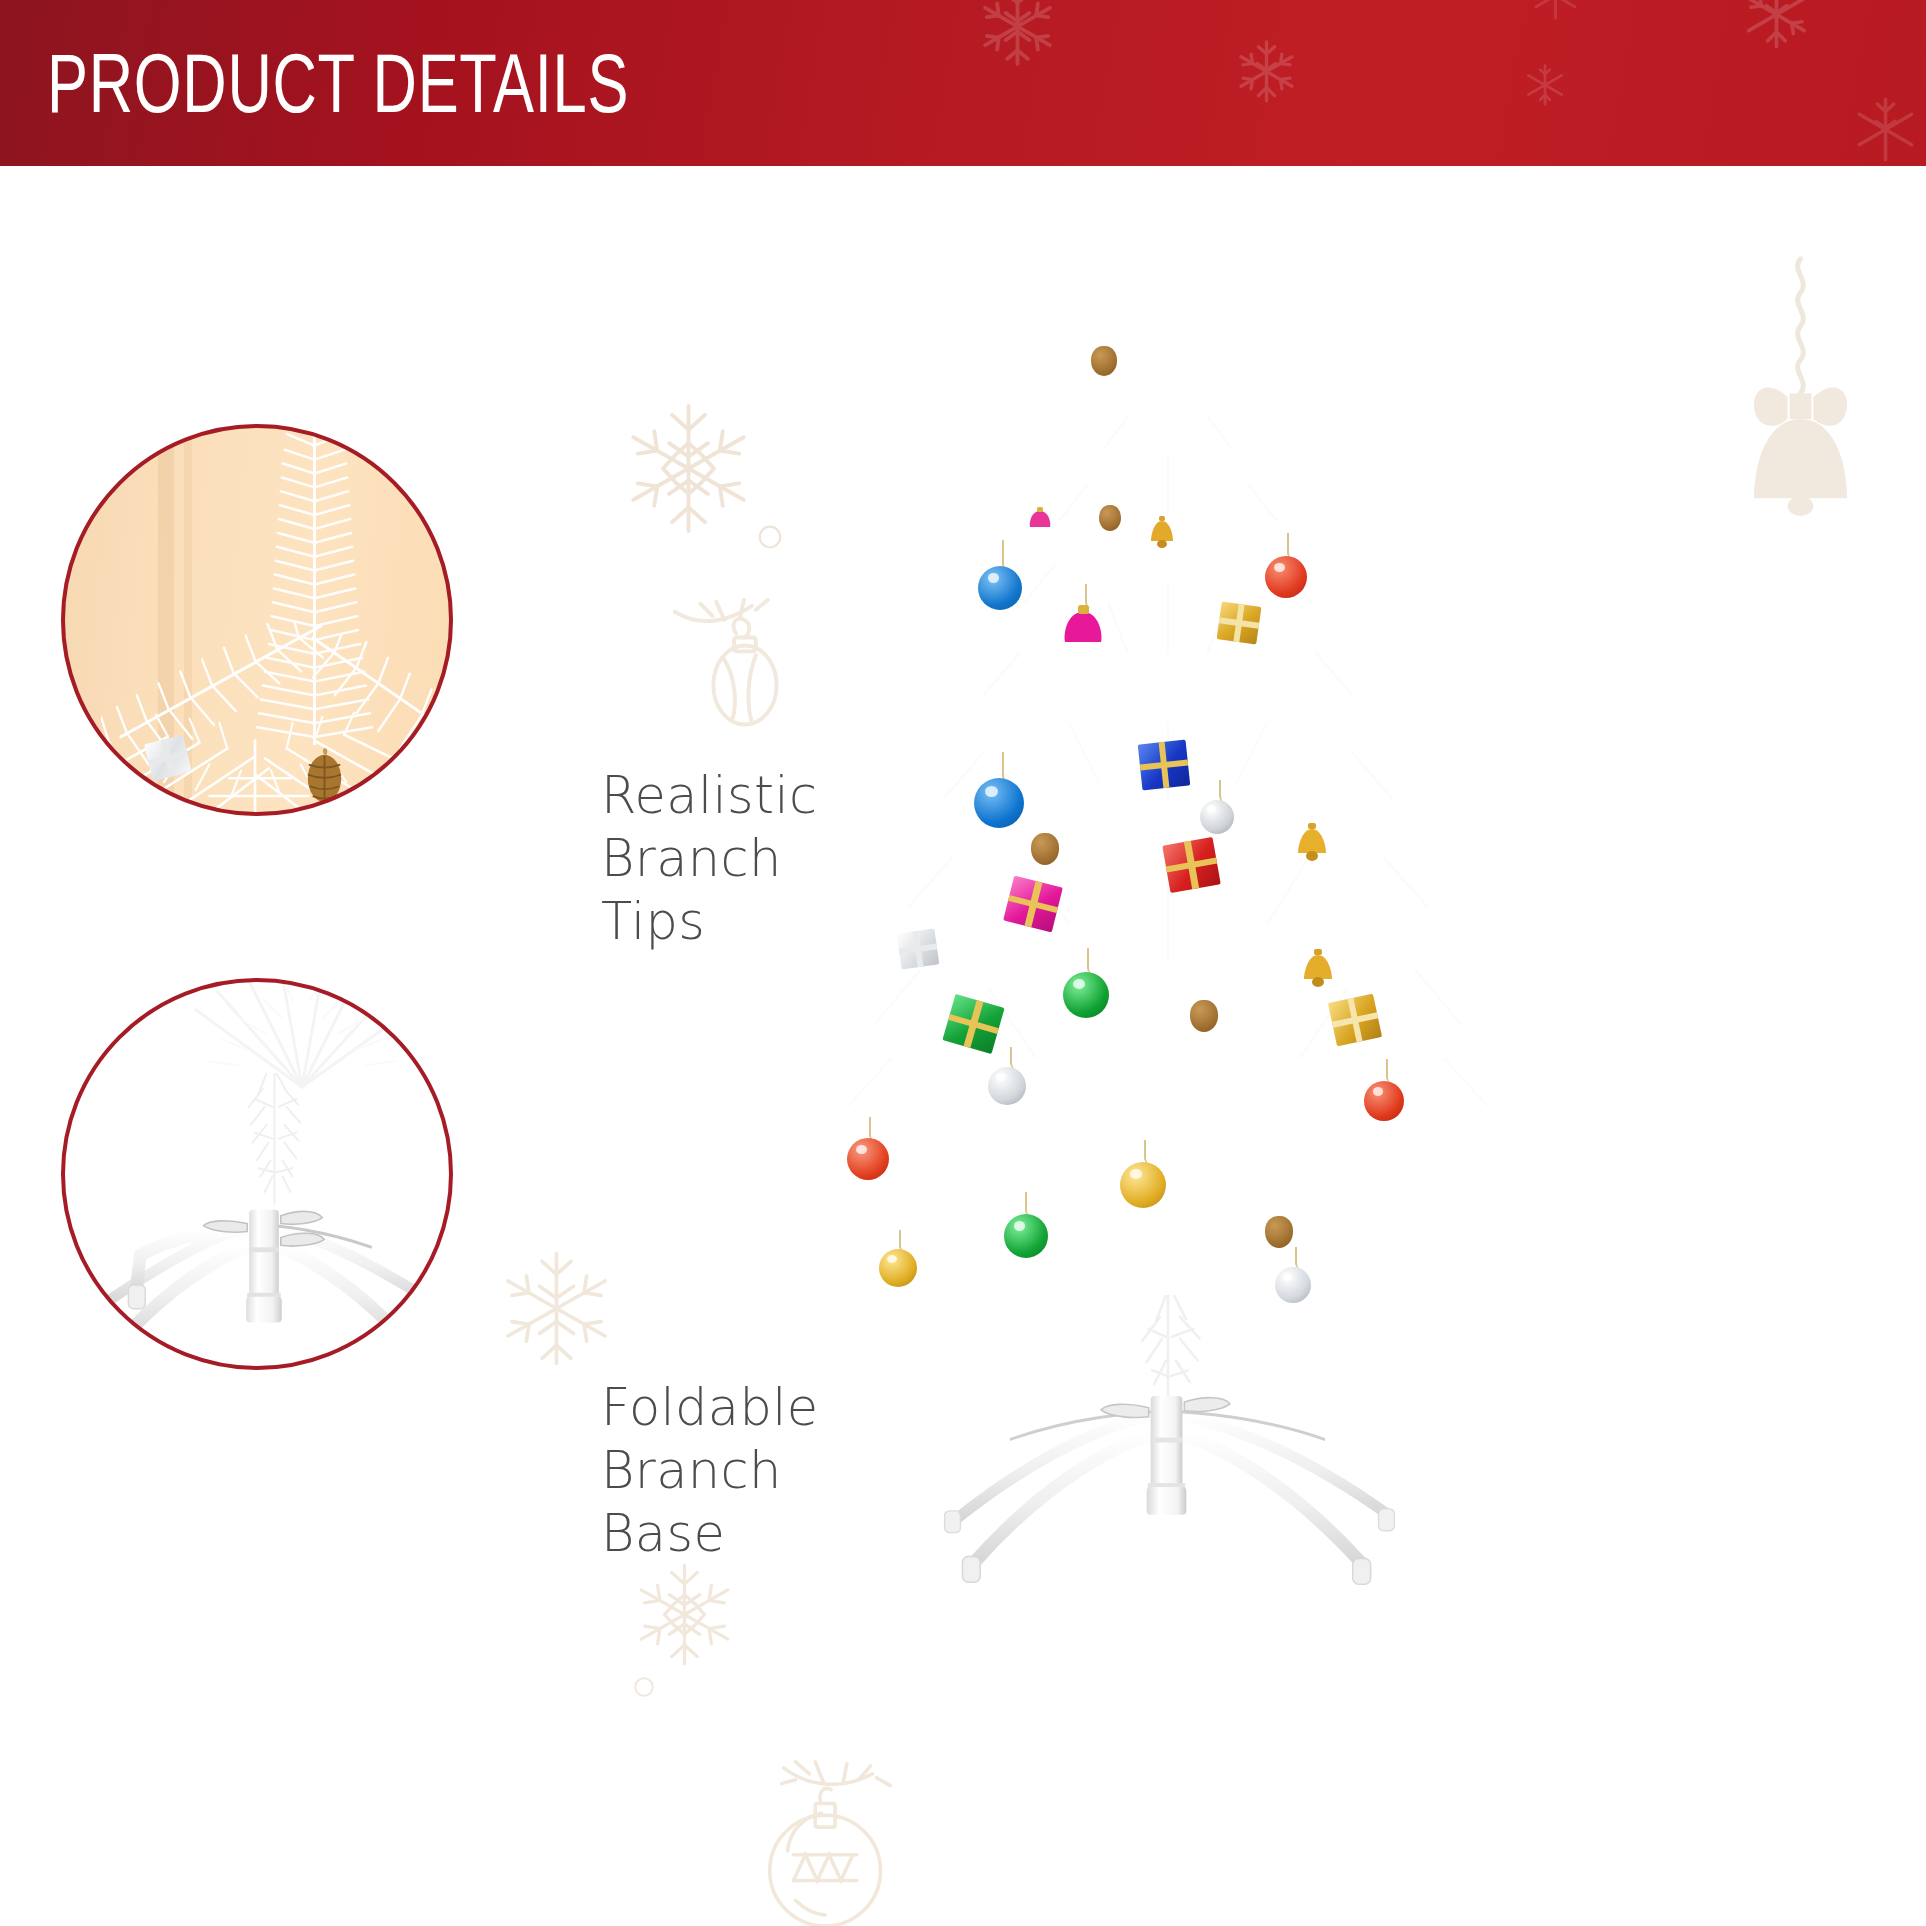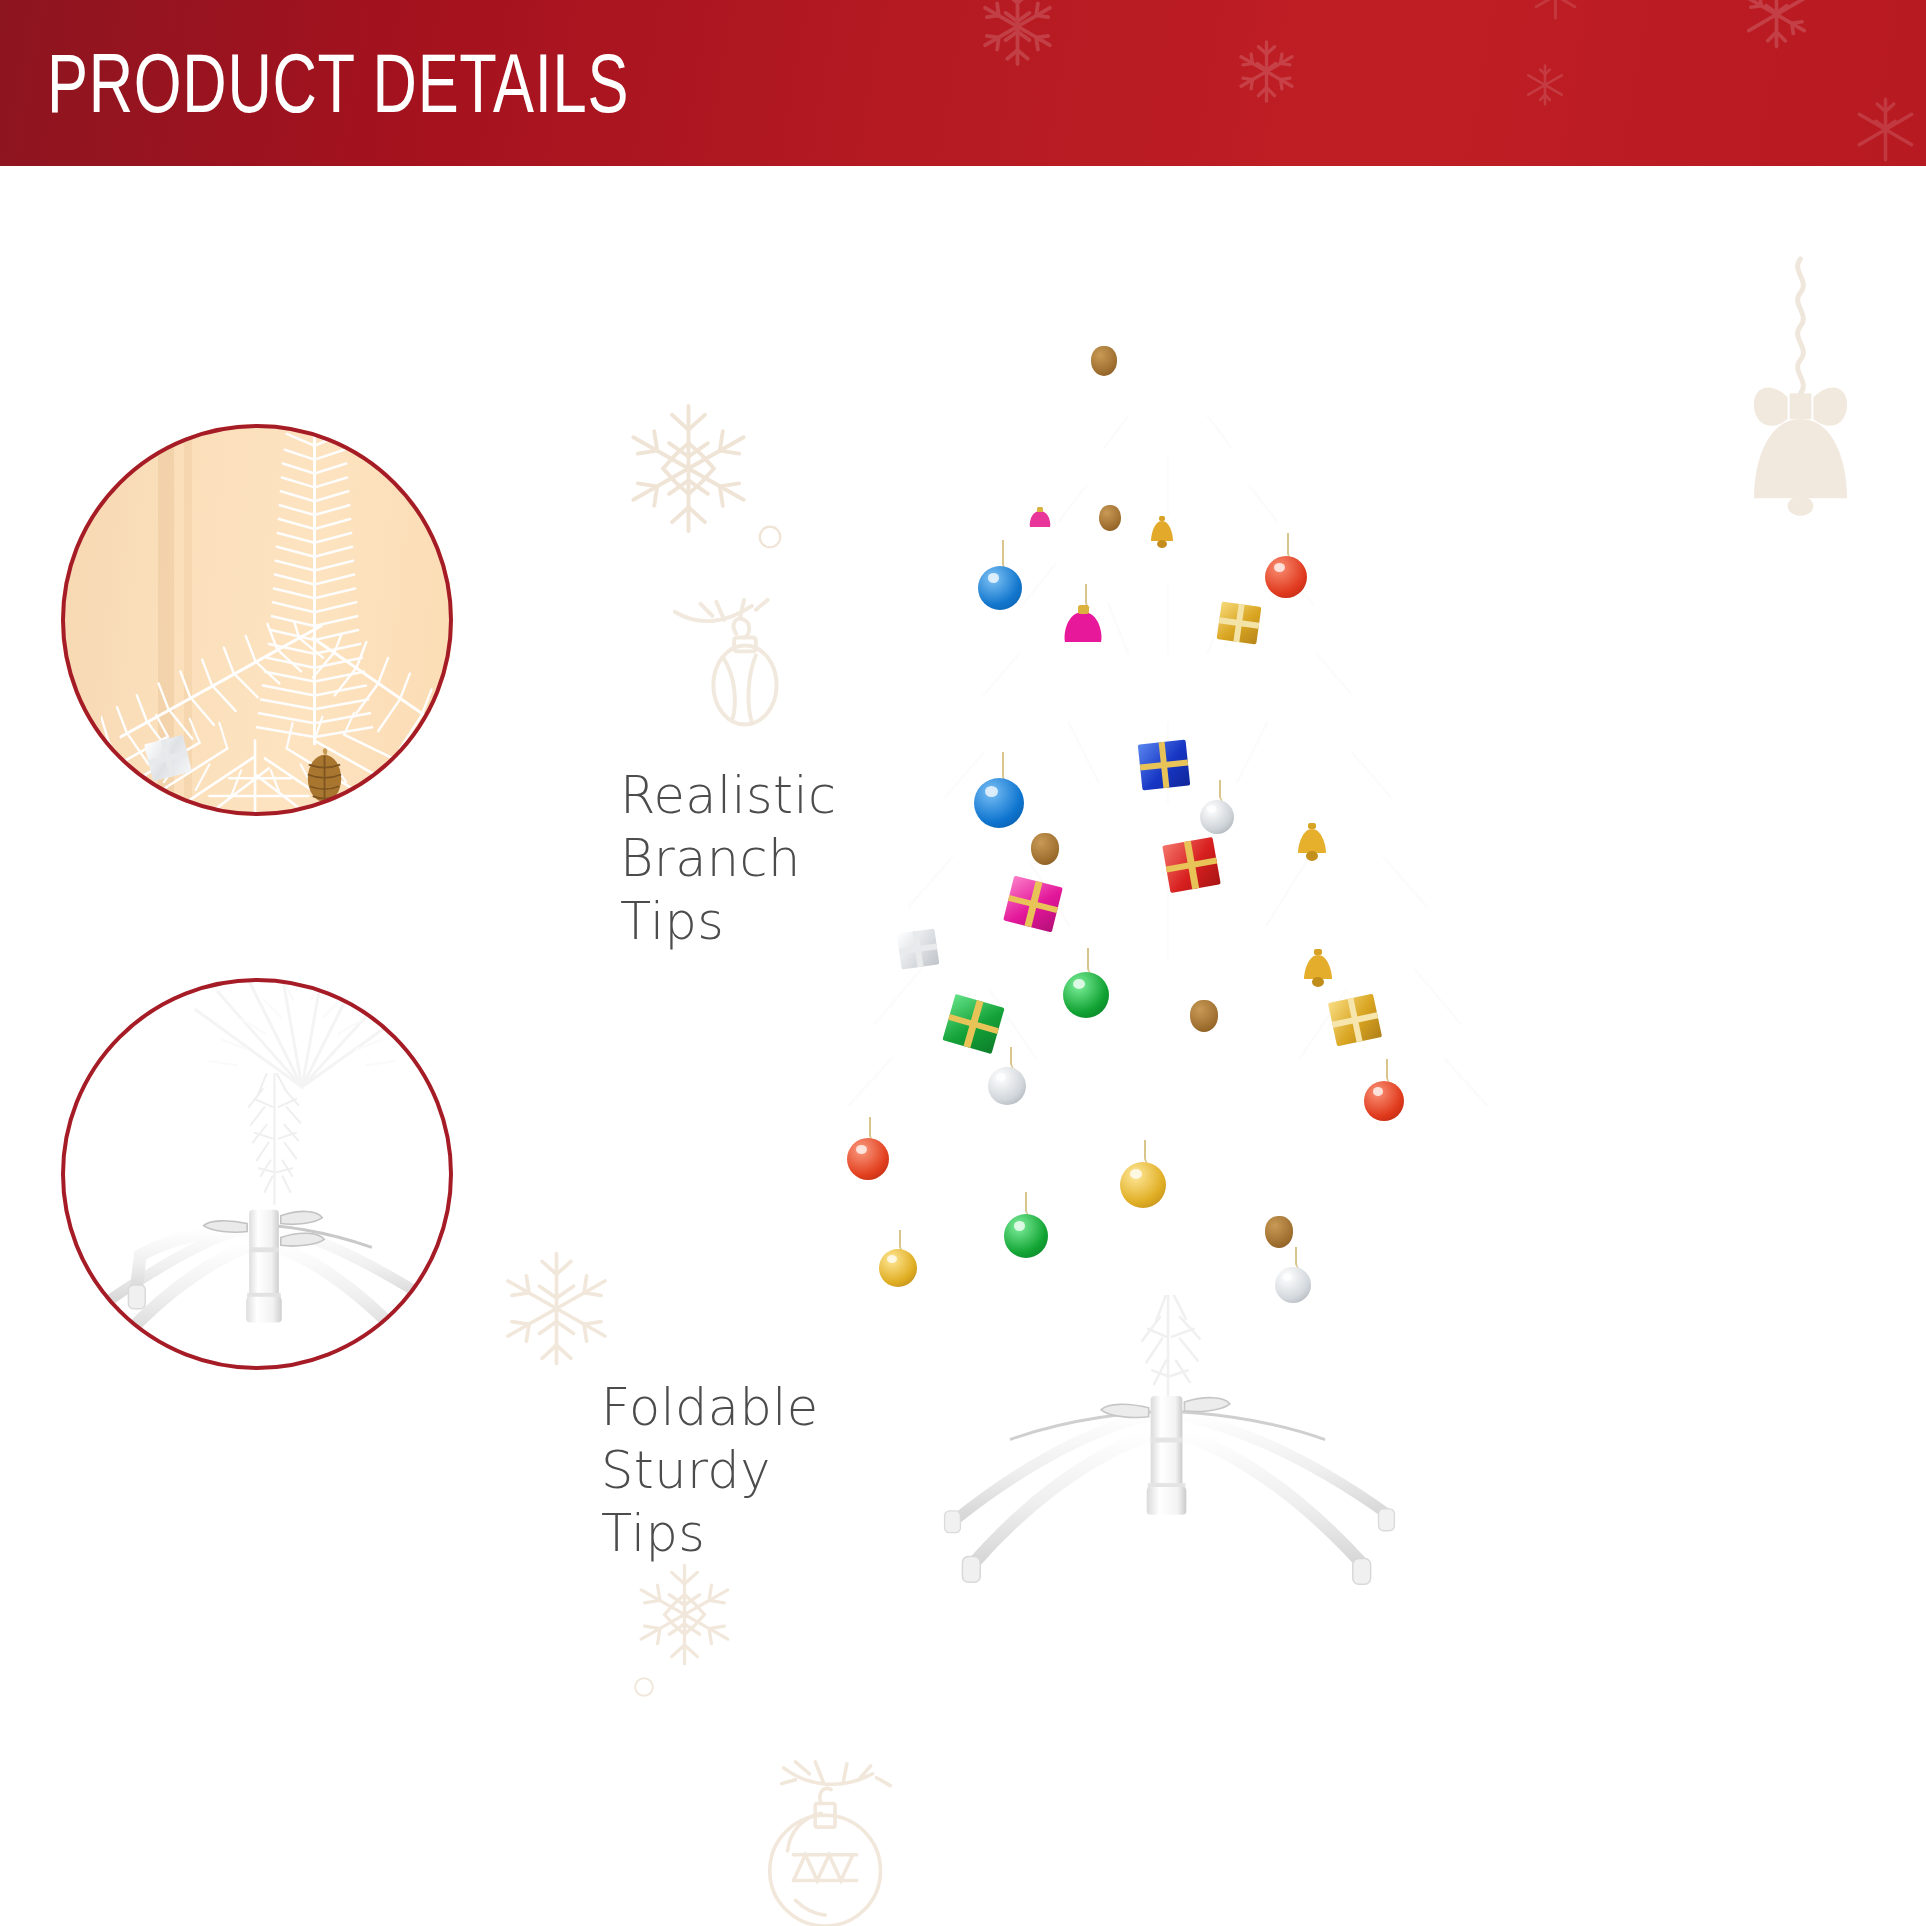--- a/index.html
+++ b/index.html
@@ -75,21 +75,21 @@
     position: absolute;
     font-size: 51px;
     line-height: 63px;
     font-weight: 300;
     color: #4c4c4c;
     letter-spacing: 0.4px;
     white-space: pre-line;
     font-family: "DejaVu Sans", sans-serif;
     font-stretch: condensed;
   }
-  .label-1 { left: 620px; top: 764px; }
+  .label-1 { left: 601px; top: 764px; }
   .label-2 { left: 601px; top: 1376px; }
   .art { position: absolute; }
   .art svg { display: block; }
 
   
   .tree-wrap { position: absolute; left: 772px; top: 188px; width: 1154px; height: 1738px; }
 
   .bauble { position: absolute; border-radius: 50%; }
   .bauble::after {
     content: "";
@@ -536,21 +536,21 @@
 
         <path d="M214 34 C232 28 250 28 256 36 C248 42 228 44 214 42 Z" fill="#eaeaea" stroke="#c2c2c2" stroke-width="1.6"></path>
         <path d="M214 56 C232 50 252 50 258 58 C250 64 228 66 214 64 Z" fill="#eaeaea" stroke="#c2c2c2" stroke-width="1.6"></path>
         <path d="M180 42 C162 38 142 38 136 44 C144 50 166 52 180 50 Z" fill="#eaeaea" stroke="#c2c2c2" stroke-width="1.6"></path>
       </svg>
     </div>
   </div>
   <div class="circle-ring" style="left:61px; top:978px; width:392px; height:392px;"></div>
 
   <div class="feature-label label-2">Foldable
-Sturdy Tips</div>
+Branch Base</div>
 </div>
 
 <div class="tree-wrap">
 
   <svg width="1154" height="1416" viewBox="0 0 1166 1430" style="position:absolute;left:0;top:0;">
     <defs>
       <linearGradient id="needleShade" x1="0" y1="0" x2="1" y2="0">
         <stop offset="0%" stop-color="#f2f2f2"></stop>
         <stop offset="35%" stop-color="#ffffff"></stop>
         <stop offset="100%" stop-color="#ededed"></stop>

